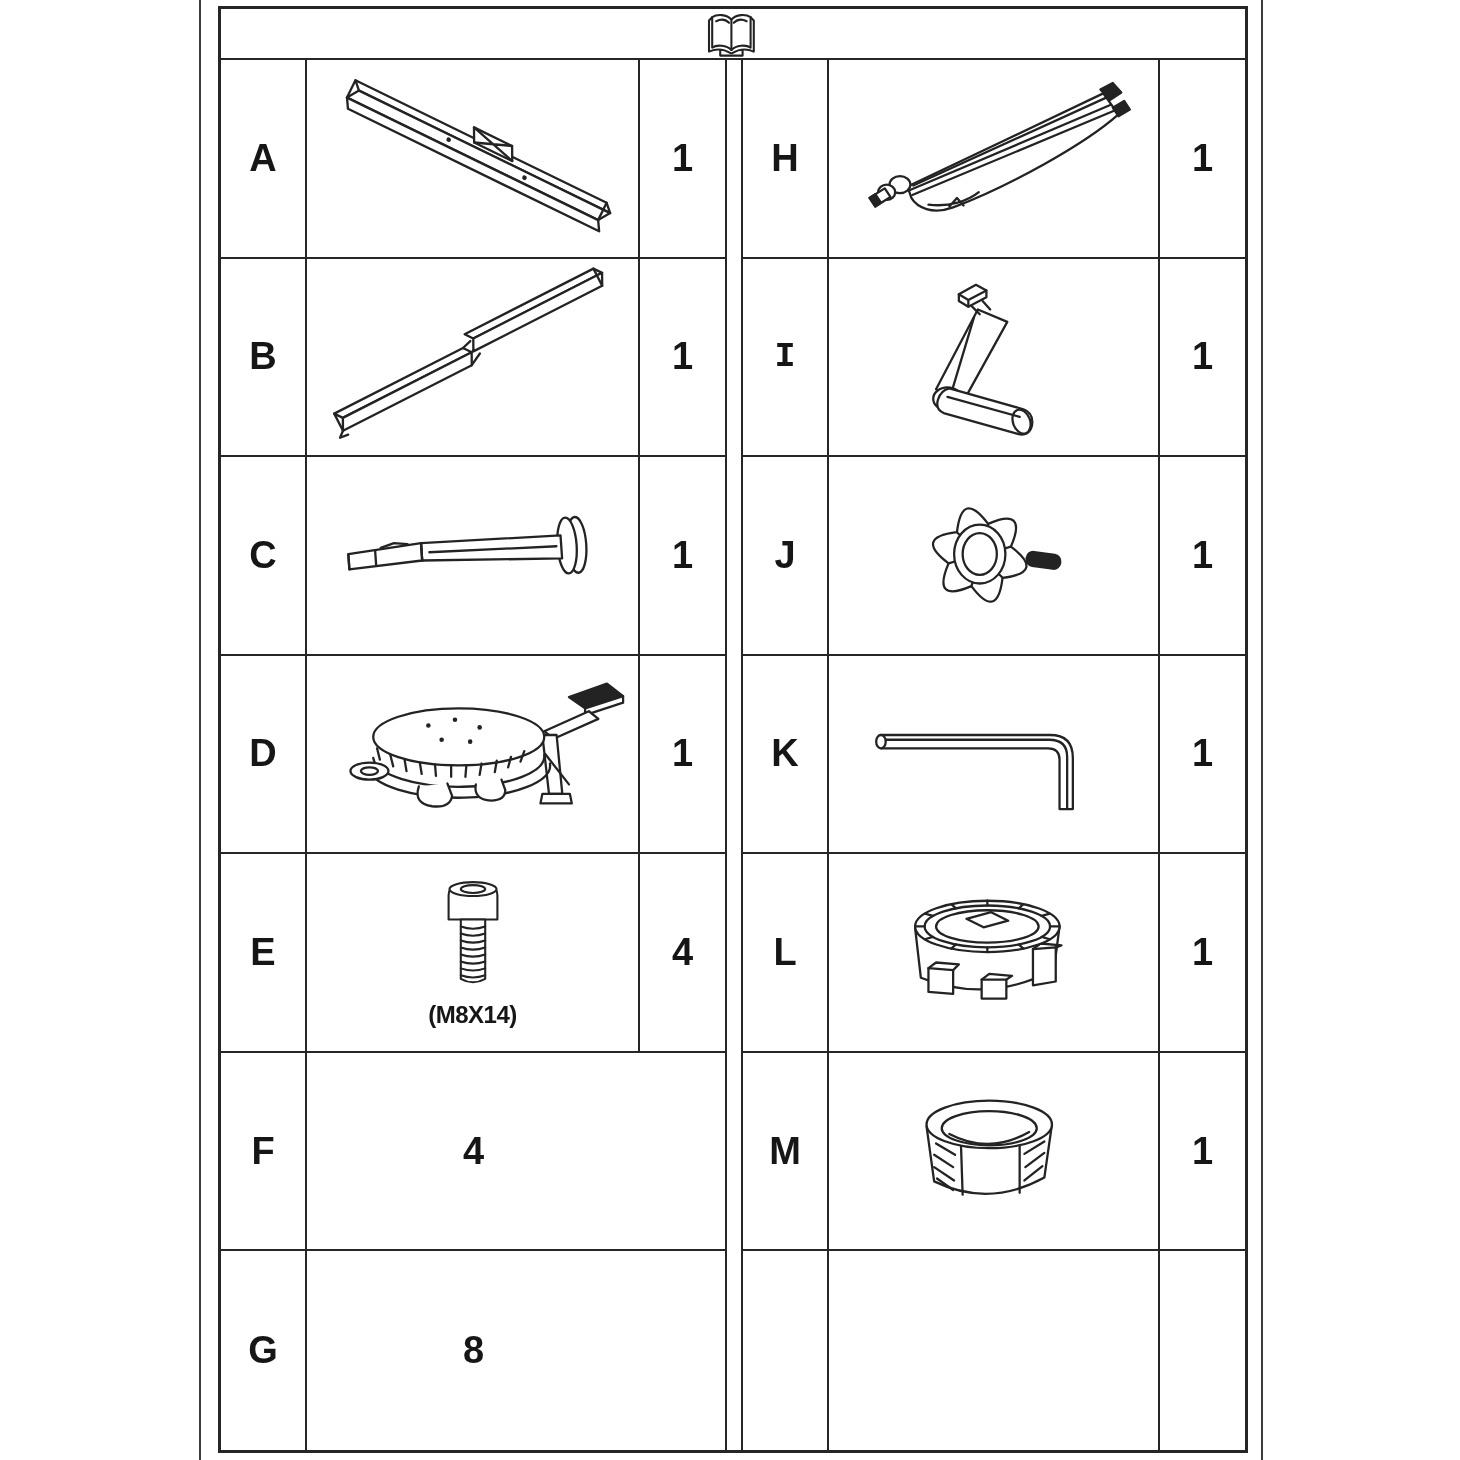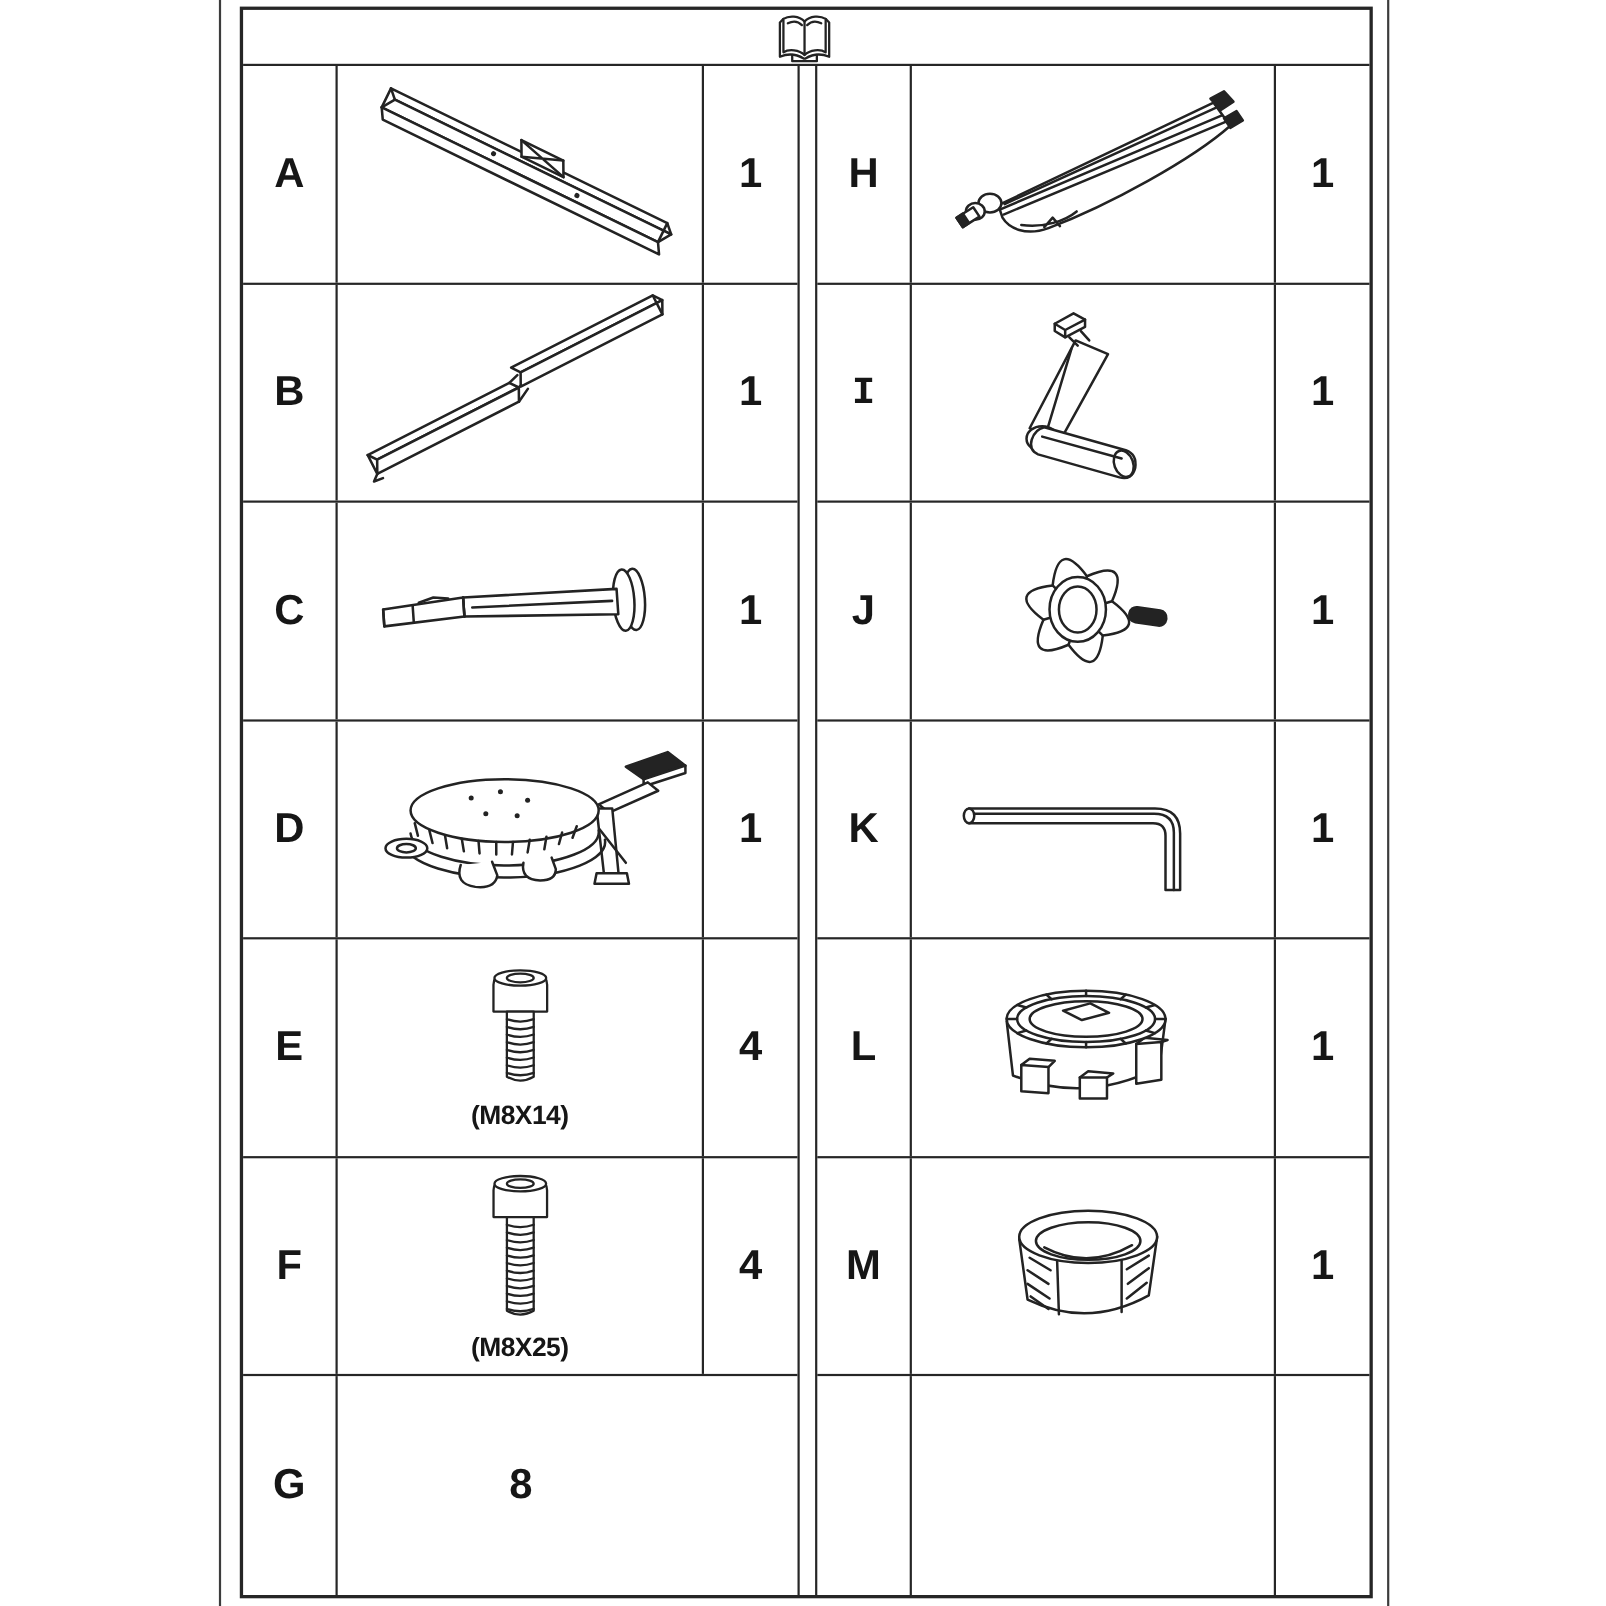--- a/index.html
+++ b/index.html
@@ -145,30 +145,20 @@
             <path fill="#fff" d="M66,50 L94,50 L94,118 Q80,126 66,118 Z"></path>
             <path d="M66,58 Q80,63 94,58 M66,66 Q80,71 94,66 M66,74 Q80,79 94,74 M66,82 Q80,87 94,82 M66,90 Q80,95 94,90 M66,98 Q80,103 94,98 M66,106 Q80,111 94,106 M66,114 Q80,119 94,114"></path>
           </svg>
           <div class="plabel">(M8X14)</div>
         </div>
         <div class="cell cq">4</div>
       </div>
 
       <div class="prow">
         <div class="cell cl">F</div>
-        <div class="cell ci">
-          <svg class="part" width="140" height="146" viewBox="0 0 160 168">
-            <path fill="#fff" d="M52,22 Q52,13 61,11 L99,11 Q108,13 108,22 L108,50 L52,50 Z"></path>
-            <ellipse cx="80" cy="15" rx="27" ry="8" fill="#fff"></ellipse>
-            <ellipse cx="80" cy="15" rx="14" ry="4.5"></ellipse>
-            <path fill="#fff" d="M66,50 L94,50 L94,148 Q80,156 66,148 Z"></path>
-            <path d="M66,58 Q80,63 94,58 M66,66 Q80,71 94,66 M66,74 Q80,79 94,74 M66,82 Q80,87 94,82 M66,90 Q80,95 94,90 M66,98 Q80,103 94,98 M66,106 Q80,111 94,106 M66,114 Q80,119 94,114 M66,122 Q80,127 94,122 M66,130 Q80,135 94,130 M66,138 Q80,143 94,138 M66,146 Q80,151 94,146"></path>
-          </svg>
-          <div class="plabel">(M8X25)</div>
-        </div>
         <div class="cell cq">4</div>
       </div>
 
       <div class="prow last">
         <div class="cell cl">G</div>
         <div class="cell cq">8</div>
       </div>
 
     </div>
 

